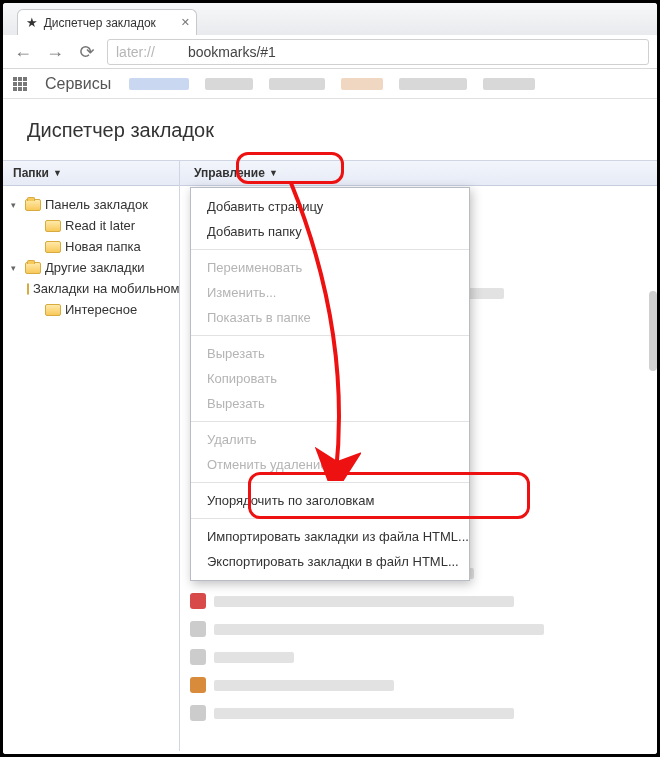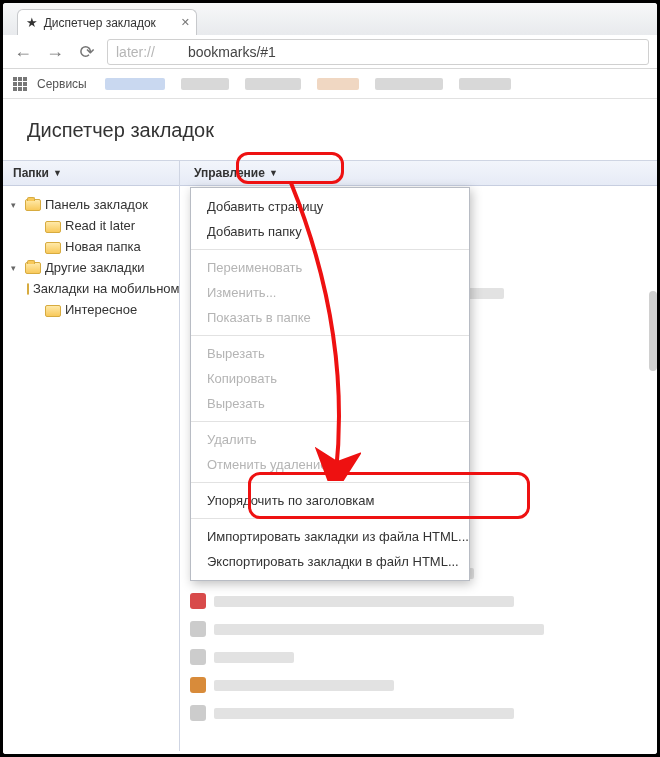--- a/index.html
+++ b/index.html
@@ -8,37 +8,37 @@
   .tabbar { height: 32px; background: linear-gradient(#f7f8f9,#e8eaed); display: flex; align-items: flex-end; padding-left: 14px; }
   .tab { background: #fff; border: 1px solid #c7c9cc; border-bottom: none; border-radius: 6px 6px 0 0; height: 26px; display: flex; align-items: center; padding: 0 26px 0 8px; position: relative; min-width: 180px; font-size: 12px; color: #333; }
   .star { margin-right: 6px; color: #333; font-size: 13px; }
   .tab-close { position: absolute; right: 6px; color: #777; font-size: 11px; cursor: pointer; }
   .navrow { height: 34px; border-bottom: 1px solid #d7d7d7; display: flex; align-items: center; padding: 0 8px; gap: 8px; background:#fff;}
   .navbtn { color: #777; font-size: 18px; width: 24px; text-align: center; cursor: pointer; }
   .omnibox { flex: 1; height: 26px; border: 1px solid #d0d0d0; border-radius: 3px; display: flex; align-items: center; padding: 0 8px; font-size: 14px; color: #999; }
   .ob-grey { color:#b6b6b6; }
   .ob-dark { color:#444;padding-left:33px; }
   .bmbar { height: 30px; border-bottom: 1px solid #e1e1e1; display:flex; align-items:center; gap:18px; padding: 0 10px; background:#fff;}
-  .apps { display:flex; align-items:center; gap:10px; font-size:12px; color:#555; }
+  .apps { display:flex; align-items:center; gap:18px; font-size:16px; color:#555; }
   .apps .grid { width:14px; height:14px; display:grid; grid-template-columns:repeat(3,1fr); grid-template-rows:repeat(3,1fr); gap:1px;}
   .apps .grid span{ background:#777; }
   .blurs { display:flex; gap:16px; }
   .blur { height:12px; border-radius:2px; background:#d8d8d8; }
   .content { position: absolute; top: 96px; left:0; right:0; bottom:0; background:#fff; }
   .pagehead { font-size: 20px; color:#333; padding: 20px 0 18px 24px; }
   .cols { display:flex; border-top:1px solid #cfd5e3; }
   .colhead { background: linear-gradient(#f2f5fb,#e6ebf6); border-bottom:1px solid #c7cee0; font-size:12px; font-weight:bold; color:#333; padding:5px 10px; display:flex; align-items:center; gap:4px; }
   .left { width: 177px; border-right:1px solid #cfd5e3; }
   .right { flex:1; position:relative; min-height:590px; }
   .tree { padding: 8px 6px; font-size:13px; color:#333; }
   .tree-item { display:flex; align-items:center; gap:4px; padding:3px 2px; white-space:nowrap; cursor:pointer;}
   .tree-toggle { width:10px; color:#666; font-size:9px; }
   .folder-icon { width:16px; height:12px; background:linear-gradient(#ffe9a8,#f8c95b); border:1px solid #d7ab3f; border-radius:2px; position:relative;}
   .folder-icon.open::before{content:"";position:absolute;top:-3px;left:1px;width:6px;height:3px;background:#f8c95b;border:1px solid #d7ab3f;border-bottom:none;border-radius:2px 2px 0 0;}
-  .indent1{ padding-left:18px;} .indent2{ padding-left:36px;align-items:flex-end;}
+  .indent1{ padding-left:18px;} .indent2{ padding-left:36px;}
   .dropdown { position:absolute; top:26px; left:10px; width:280px; background:#fff; border:1px solid #b8bcc4; box-shadow:2px 3px 10px rgba(0,0,0,.25); z-index:5; padding:6px 0;}
   .dd-item { font-size:13px; color:#333; padding:5px 16px; white-space:nowrap; cursor:pointer;}
   .dd-item.disabled{ color:#b4b4b4; cursor:default;}
   .dd-sep{ height:1px; background:#e2e2e2; margin:5px 0;}
   .bglist { position:absolute; top:40px; left:10px; right:10px;}
   .bgrow{ display:flex; align-items:center; gap:8px; margin-bottom:12px;}
   .bgicon{ width:16px; height:16px; border-radius:3px; background:#ccc;}
   .bgtext{ height:11px; border-radius:2px; background:#e2e2e2; flex:0 0 auto;}
   .callout{ position:absolute; border:3px solid #e11; border-radius:12px; pointer-events:none; z-index:10;}
   .arrow{ position:absolute; z-index:9; pointer-events:none;}

